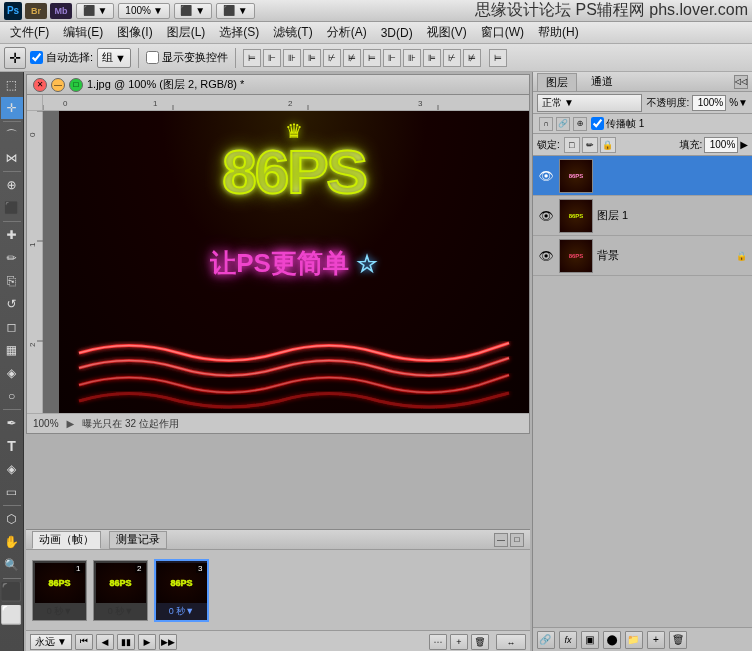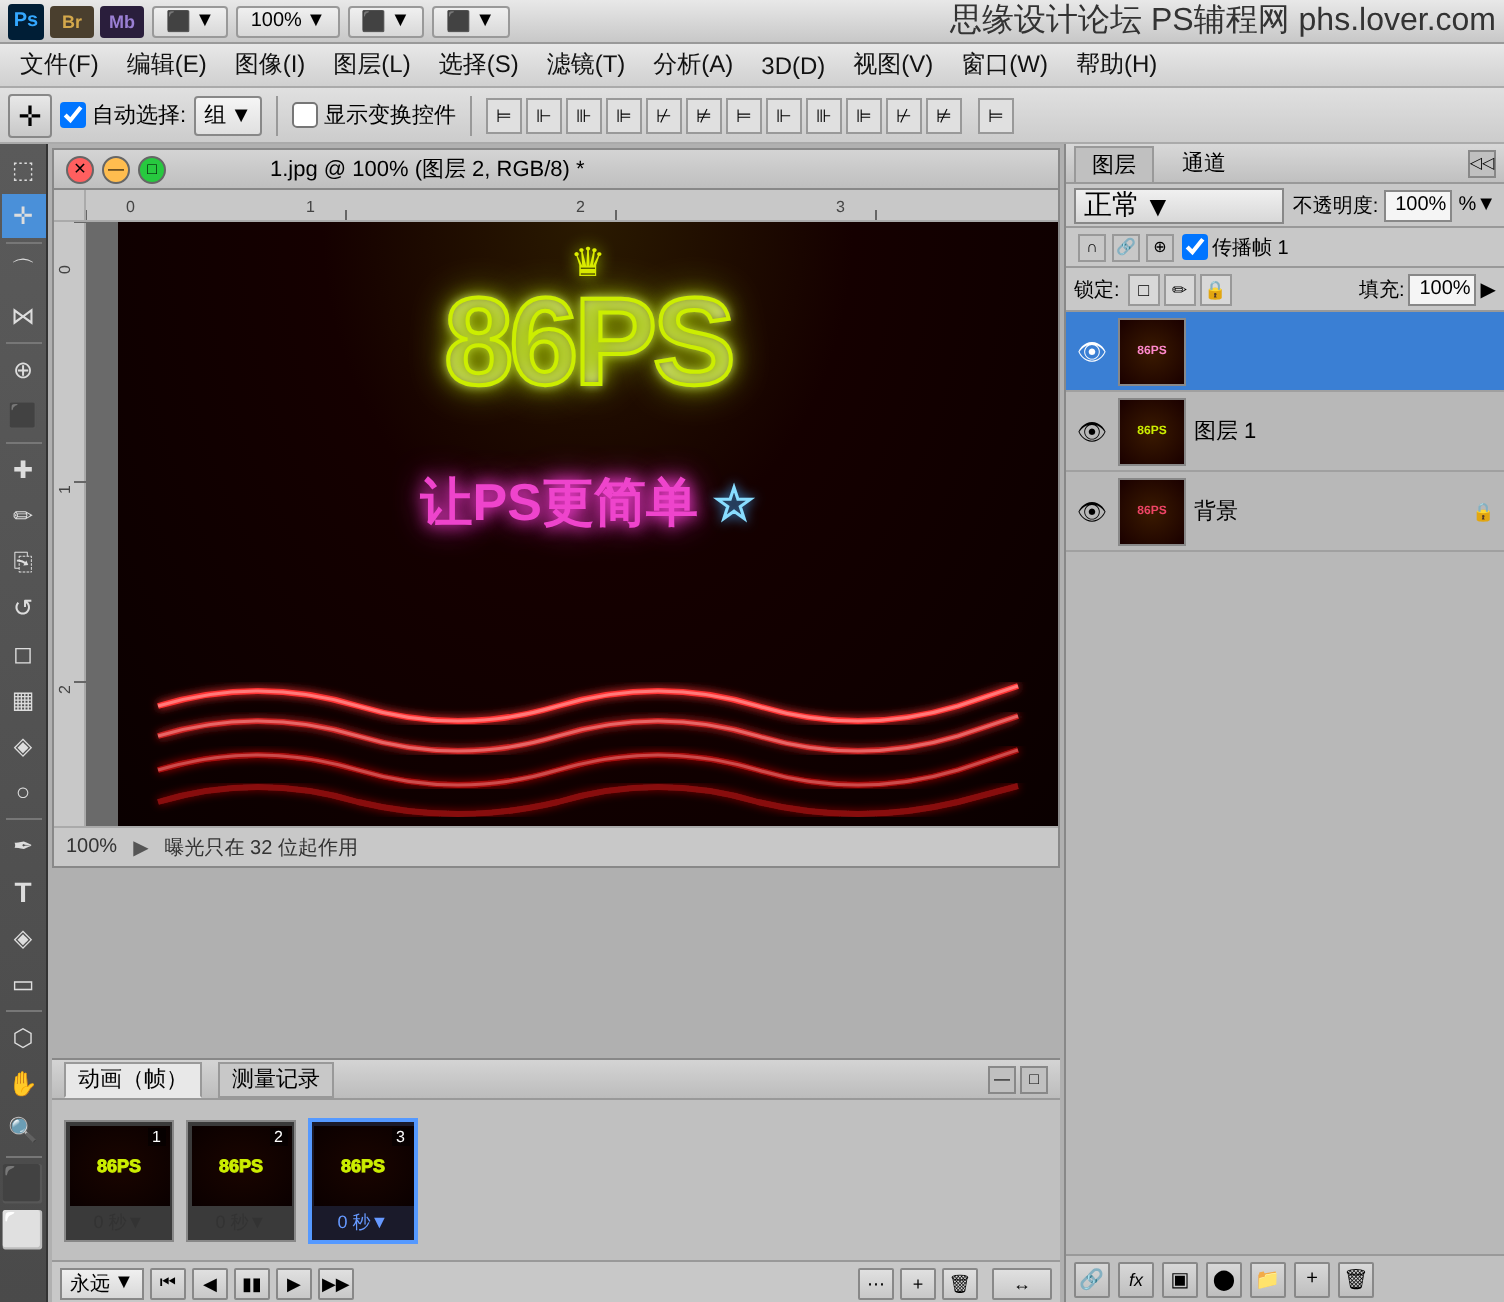--- a/index.html
+++ b/index.html
@@ -186,21 +186,21 @@
       height: 20px;
       background: linear-gradient(to bottom, #d4d4d4, #bfbfbf);
       border: 1px solid #888;
       border-bottom: none;
       display: flex;
       align-items: center;
       padding: 0 6px;
       font-size: 11px;
       gap: 4px;
     }
-    .canvas-titlebar .win-title { flex: 1; margin-left: 48px; }
+    .canvas-titlebar .win-title { flex: 1; }
     .win-btn {
       width: 14px; height: 14px;
       border-radius: 50%;
       border: 1px solid #666;
       display: flex; align-items: center; justify-content: center;
       font-size: 8px;
       cursor: pointer;
     }
     .win-btn.close { background: #ff5f5f; }
     .win-btn.min { background: #ffbd4f; }
@@ -253,21 +253,21 @@
       position: absolute;
       top: 8px;
       left: 50%;
       transform: translateX(-50%);
       font-size: 20px;
       color: #ddee00;
       text-shadow: 0 0 8px #aacc00;
     }
     .neon-subtitle {
       position: absolute;
-      top: 123px;
+      top: 135px;
       left: 50%;
       transform: translateX(-50%);
       font-size: 26px;
       font-weight: bold;
       color: #ee44cc;
       text-shadow: 0 0 8px #ff44dd, 0 0 15px #cc22aa;
       white-space: nowrap;
     }
     .neon-star {
       font-size: 24px;
@@ -444,21 +444,21 @@
       align-items: center;
       padding: 0 4px;
       gap: 4px;
       font-size: 11px;
     }
     .layer-blend-select {
       height: 18px;
       background: linear-gradient(to bottom, #f0f0f0, #d8d8d8);
       border: 1px solid #888;
       padding: 0 4px;
-      font-size: 14px;
+      font-size: 10px;
       display: flex; align-items: center; gap: 2px;
       flex: 1;
     }
     .layer-opacity {
       display: flex; align-items: center; gap: 3px; font-size: 10px;
     }
     .layer-opacity input {
       width: 34px; height: 16px;
       border: 1px solid #888;
       background: #f5f5f5;

